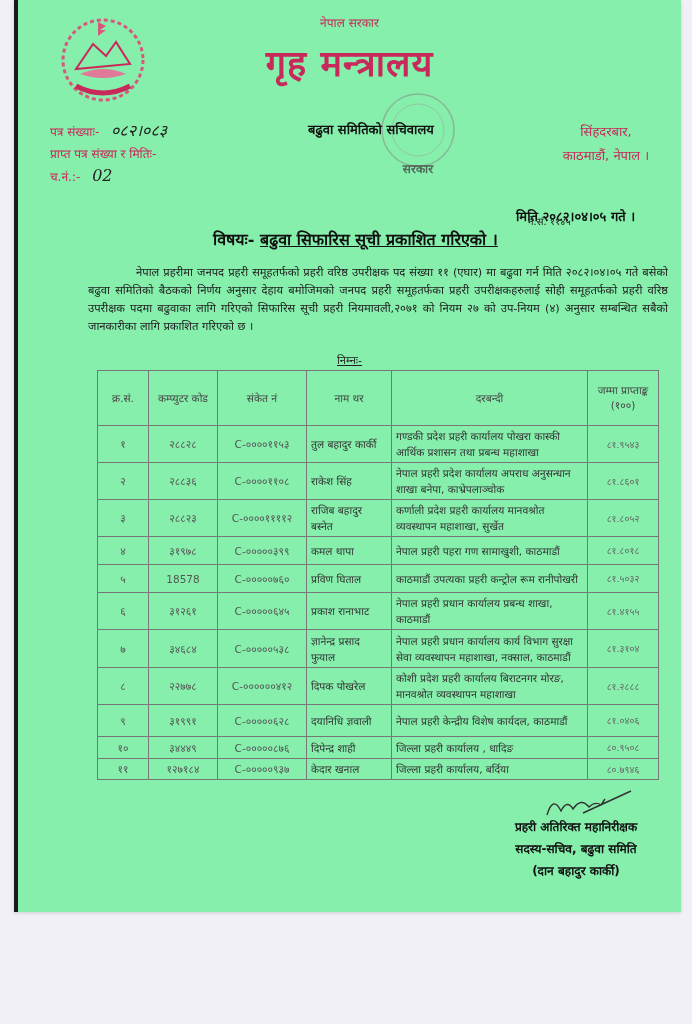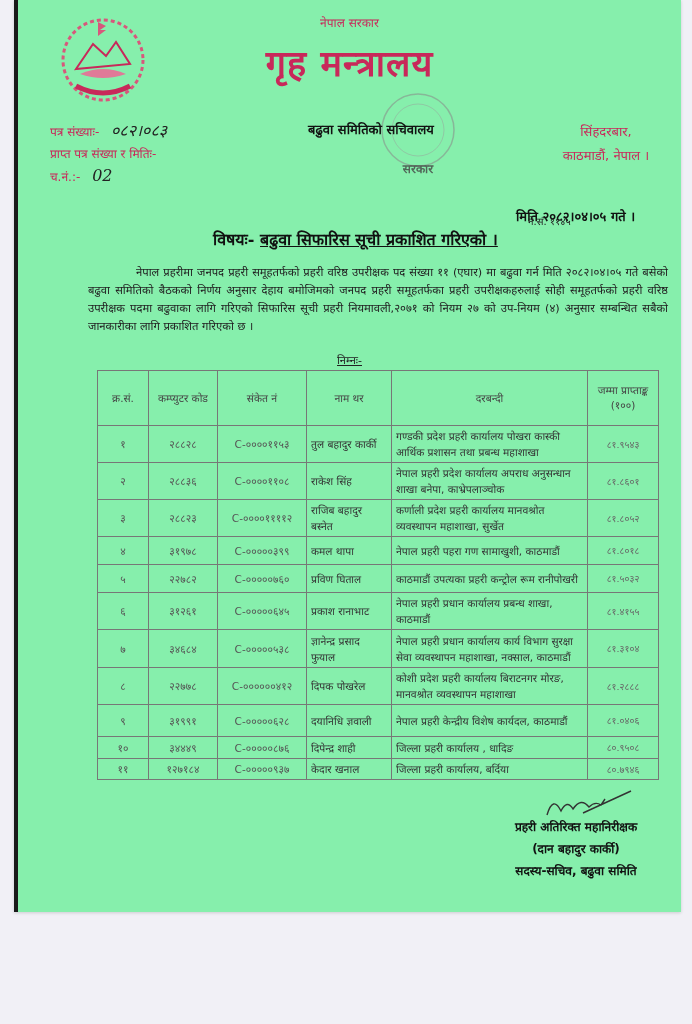--- a/index.html
+++ b/index.html
@@ -132,21 +132,21 @@
         <tr style="height: 28px;">
           <td class="c">४</td>
           <td class="c">३१९७८</td>
           <td class="c">C-०००००३९९</td>
           <td class="l">कमल थापा</td>
           <td class="l">नेपाल प्रहरी पहरा गण सामाखुशी, काठमाडौं</td>
           <td class="score">८१.८०१८</td>
         </tr>
         <tr style="height: 28px;">
           <td class="c">५</td>
-          <td class="c">२२७८२</td>
+          <td class="c">18578</td>
           <td class="c">C-०००००७६०</td>
           <td class="l">प्रविण घिताल</td>
           <td class="l">काठमाडौं उपत्यका प्रहरी कन्ट्रोल रूम रानीपोखरी</td>
           <td class="score">८१.५०३२</td>
         </tr>
         <tr style="height: 34px;">
           <td class="c">६</td>
           <td class="c">३१२६१</td>
           <td class="c">C-०००००६४५</td>
           <td class="l">प्रकाश रानाभाट</td>
@@ -195,16 +195,16 @@
         </tr>
       </tbody>
   </table>
 
   <svg class="abs sig" viewBox="0 0 90 36">
     <path d="M4 30 Q10 10 18 26 Q24 14 30 24 Q38 12 46 22 Q52 16 58 20 L62 14 M40 28 L88 6" fill="none" stroke="#333" stroke-width="1.4"></path>
   </svg>
 
   <div class="abs signer">
     <div>प्रहरी अतिरिक्त महानिरीक्षक</div>
+    <div>सदस्य-सचिव, बढुवा समिति</div>
     <div>(दान बहादुर कार्की)</div>
-    <div>सदस्य-सचिव, बढुवा समिति</div>
   </div>
 </div>
 
 </body></html>

